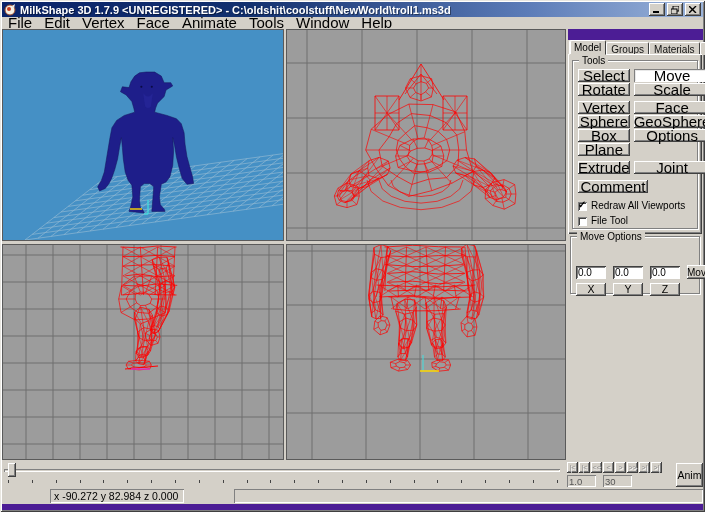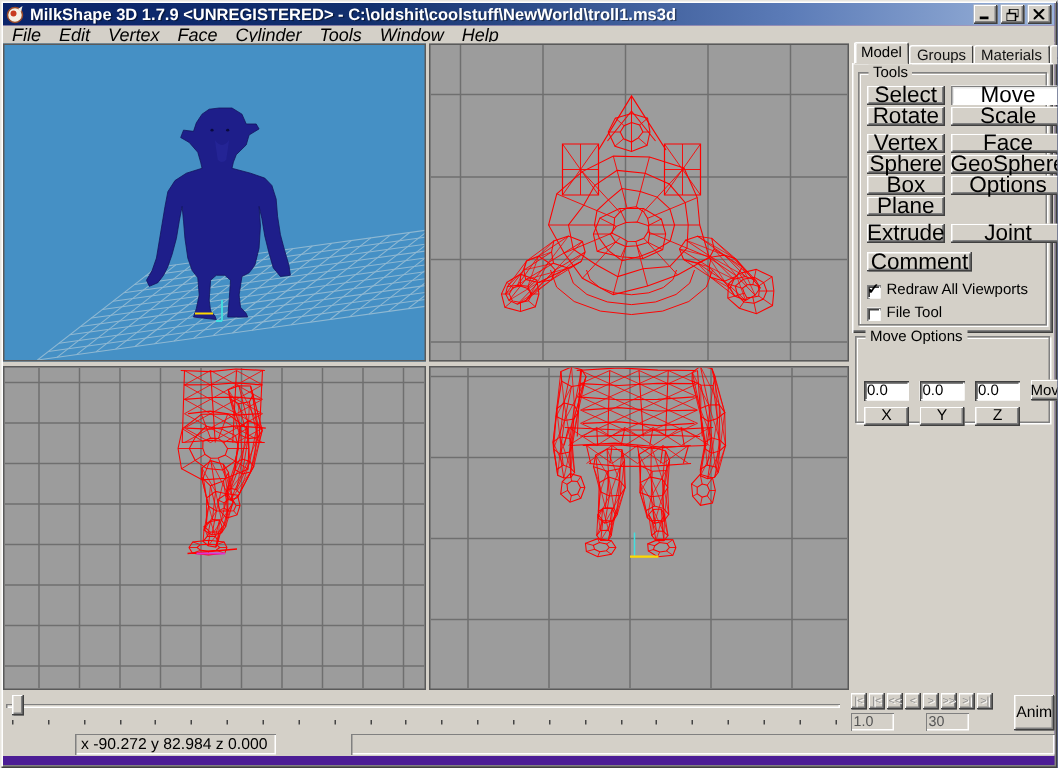--- a/index.html
+++ b/index.html
@@ -11,31 +11,31 @@
     background:linear-gradient(90deg,#0a246a 0%,#12306e 35%,#5c7cb8 75%,#9cb4da 100%);
     display:flex;align-items:center;padding:0 2px;color:#fff;}
   .title-text{font-size:11px;font-weight:bold;white-space:nowrap;margin-left:3px;letter-spacing:0px;
     text-shadow:1px 1px 0 rgba(0,0,0,.4);}
   .win-btns{margin-left:auto;display:flex;gap:2px;}
   .win-btn{width:16px;height:13px;background:#d4d0c8;display:flex;align-items:center;justify-content:center;
     box-shadow:inset -1px -1px 0 #404040, inset 1px 1px 0 #fff, inset -2px -2px 0 #808080;}
   .win-btn svg{display:block;}
   
   .menubar{position:absolute;left:2px;top:17px;right:2px;height:12px;display:flex;align-items:center;background:#d4d0c8;}
-  .menu-item{font-size:12px;padding:0 6px;color:#000;line-height:12px;font-style:italic;}
+  .menu-item{font-size:15px;padding:0 6px;color:#000;line-height:12px;}
   
   .main{position:absolute;left:2px;top:28px;width:566px;height:434px;background:#d4d0c8;}
   .vp{position:absolute;border:1px solid #5a5a5a;overflow:hidden;}
   .vp svg{display:block;}
   .vp-3d{left:0;top:1px;width:282px;height:212px;background:#4590c5;}
   .vp-top{left:284px;top:1px;width:280px;height:212px;background:#9c9c9c;}
   .vp-side{left:0;top:216px;width:282px;height:216px;background:#9c9c9c;}
   .vp-front{left:284px;top:216px;width:280px;height:216px;background:#9c9c9c;}
   
-  .rightpanel{position:absolute;left:568px;top:28px;width:135px;height:434px;background:#d4d0c8;}
+  .rightpanel{position:absolute;left:568px;top:40px;width:135px;height:434px;background:#d4d0c8;}
   .tabs{position:absolute;left:1px;top:0;right:0;height:15px;display:flex;align-items:flex-end;}
   .tab{font-size:10px;padding:1px 4px 1px 4px;background:#d4d0c8;border:1px solid;border-color:#fff #404040 #d4d0c8 #fff;
     border-radius:2px 2px 0 0;height:13px;line-height:11px;margin-right:0px;position:relative;}
   .tab.active{height:15px;z-index:2;box-shadow:inset 1px 0 0 #fff;}
   .tab:not(.active){height:13px;margin-bottom:0px;color:#111;}
   .tabbody{position:absolute;left:0;top:14px;right:1px;height:180px;background:#d4d0c8;
     box-shadow:inset 1px 1px 0 #fff, inset -1px -1px 0 #404040, inset -2px -2px 0 #808080;padding:3px 4px;}
   .groupbox{position:relative;border:1px solid #808080;box-shadow:1px 1px 0 #fff, inset 1px 1px 0 #fff;padding:8px 5px 4px 5px;}
   .groupbox .gb-label{position:absolute;top:-6px;left:6px;background:#d4d0c8;font-size:10px;padding:0 3px;line-height:11px;}
   .toolsbox{margin-top:3px;height:169px;}
@@ -63,21 +63,21 @@
   .tl-track{position:absolute;left:2px;top:7px;width:556px;height:3px;
     box-shadow:inset 1px 1px 0 #808080, inset -1px -1px 0 #fff;}
   .tl-thumb{position:absolute;left:6px;top:1px;width:8px;height:14px;background:#d4d0c8;
     box-shadow:inset -1px -1px 0 #404040, inset 1px 1px 0 #fff, inset -2px -2px 0 #808080;}
   .tl-ruler{position:absolute;left:6px;top:18px;width:550px;height:6px;display:flex;justify-content:space-between;align-items:flex-start;}
   .tick{width:1px;height:3px;background:#444;}
   .tl-right{position:absolute;left:563px;top:0;right:0;height:26px;}
   .pb-row{position:absolute;left:2px;top:0px;display:flex;gap:1px;}
   .pb-btn{width:11px;height:11px;font-size:7px;line-height:9px;color:#8c8c8c;text-shadow:1px 1px 0 #fff;
     background:#d4d0c8;border:none;padding:0;box-shadow:inset -1px -1px 0 #404040, inset 1px 1px 0 #fff, inset -2px -2px 0 #808080;}
-  .pb-fields{position:absolute;left:2px;top:13px;display:flex;gap:21px;}
+  .pb-fields{position:absolute;left:2px;top:13px;display:flex;gap:7px;}
   .pb-field{width:29px;height:12px;background:#d4d0c8;border:none;font-size:9.5px;color:#555;padding:0 2px;
     box-shadow:inset 1px 1px 0 #808080, inset -1px -1px 0 #fff;}
   .anim-btn{position:absolute;right:0px;top:1px;width:27px;height:24px;font-size:10.5px;}
   
   .statusbar{position:absolute;left:2px;top:488px;right:2px;height:16px;background:#d4d0c8;display:flex;gap:2px;padding-top:1px;}
   .sb-panel{height:14px;box-shadow:inset 1px 1px 0 #808080, inset -1px -1px 0 #fff;font-size:10.5px;
     padding:1px 4px;color:#000;white-space:nowrap;overflow:hidden;margin-left:48px;}
   .sb-coords{width:134px;}
   .sb-ready{width:498px;}
   .sb-extra{flex:1;}
@@ -112,21 +112,21 @@
           </svg>
       </span>
     </span>
   </div>
 
   <div class="menubar" id="menubar">
       <span class="menu-item">File</span>
       <span class="menu-item">Edit</span>
       <span class="menu-item">Vertex</span>
       <span class="menu-item">Face</span>
-      <span class="menu-item">Cylinder</span>
+      <span class="menu-item">Animate</span>
       <span class="menu-item">Tools</span>
       <span class="menu-item">Window</span>
       <span class="menu-item">Help</span>
     </div>
 
   <div class="main">
     <div class="vp vp-3d">
       <svg id="svg3d" width="280" height="210" viewBox="0 0 280 210">
           <line x1="22" y1="210" x2="282" y2="174" stroke="#8fb8d2" stroke-width="0.7"></line>
           <line x1="29.2" y1="204.4" x2="289.2" y2="168.4" stroke="#8fb8d2" stroke-width="0.7"></line>

